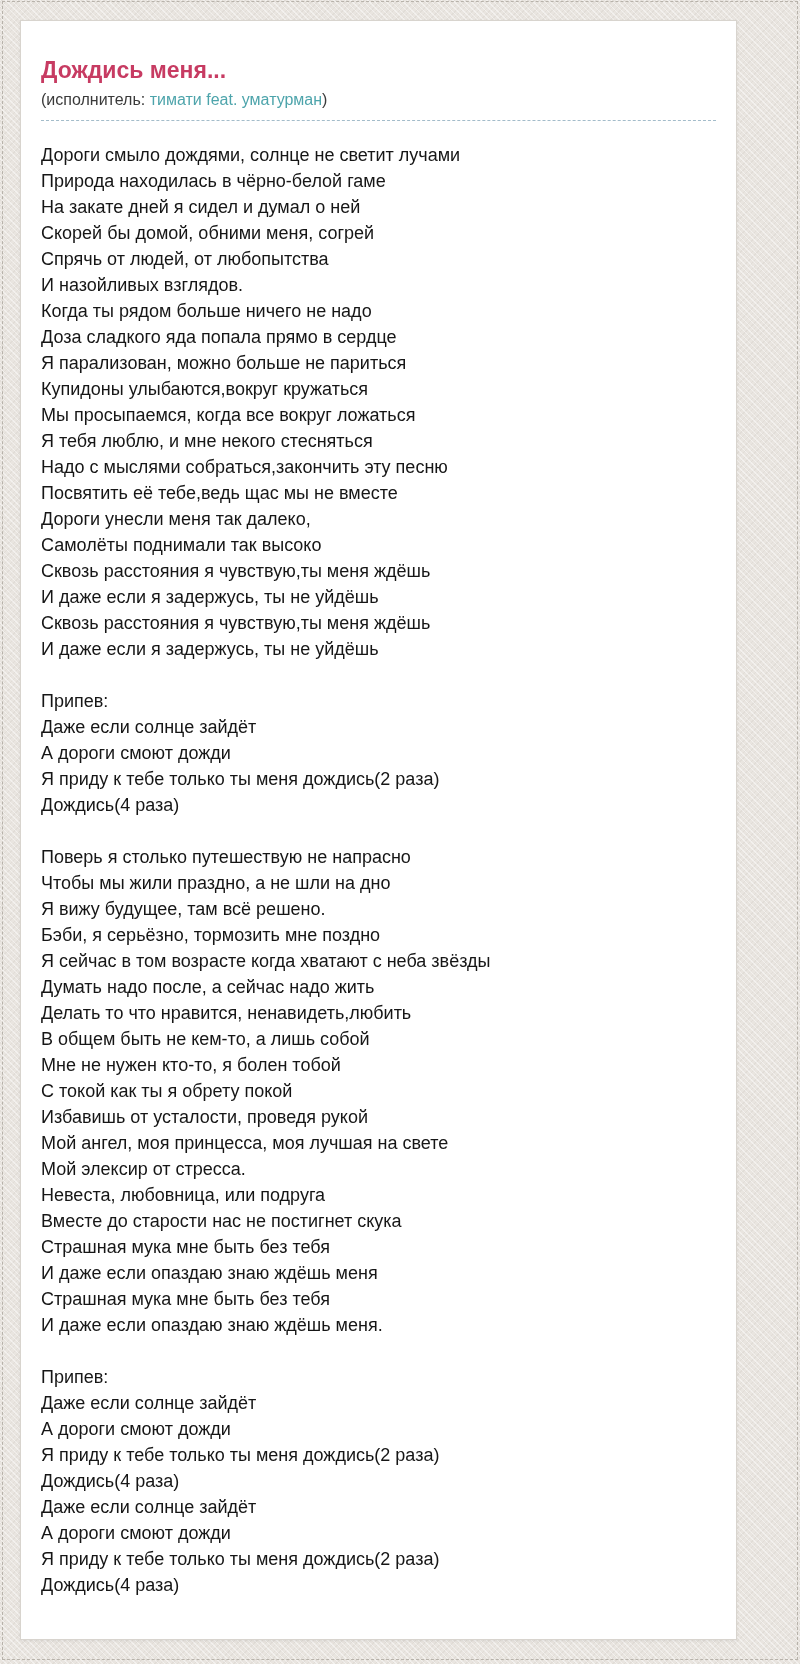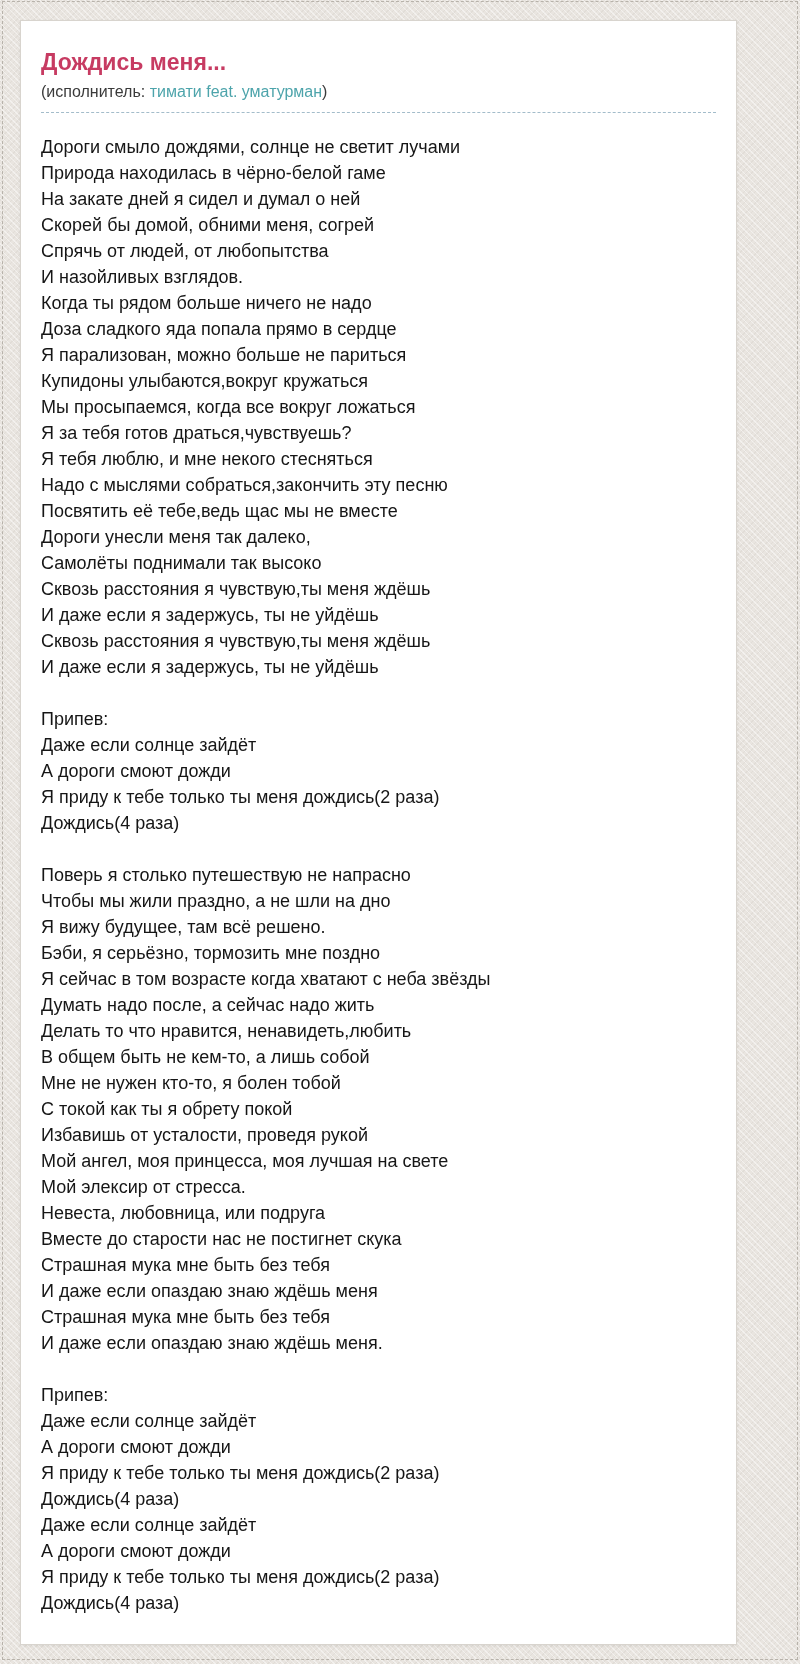--- a/index.html
+++ b/index.html
@@ -26,21 +26,21 @@
   .card {
     position: absolute;
     left: 20px;
     top: 20px;
     width: 717px;
     min-height: 1620px;
     box-sizing: border-box;
     background: #ffffff;
     border: 1px solid #d8d4ce;
     box-shadow: 0 1px 3px rgba(0,0,0,0.07);
-    padding: 27px 20px 28px 20px;
+    padding: 35px 20px 28px 20px;
   }
   .song-title {
     margin: 0;
     font-size: 23px;
     line-height: 28px;
     font-weight: bold;
     color: #c73b62;
   }
   .artist-line {
     margin-top: 5px;
@@ -94,21 +94,20 @@
         <div class="lyric-line">Природа находилась в чёрно-белой гаме</div>
         <div class="lyric-line">На закате дней я сидел и думал о ней</div>
         <div class="lyric-line">Скорей бы домой, обними меня, согрей</div>
         <div class="lyric-line">Спрячь от людей, от любопытства</div>
         <div class="lyric-line">И назойливых взглядов.</div>
         <div class="lyric-line">Когда ты рядом больше ничего не надо</div>
         <div class="lyric-line">Доза сладкого яда попала прямо в сердце</div>
         <div class="lyric-line">Я парализован, можно больше не париться</div>
         <div class="lyric-line">Купидоны улыбаются,вокруг кружаться</div>
         <div class="lyric-line">Мы просыпаемся, когда все вокруг ложаться</div>
-        <div class="lyric-line">Я за тебя готов драться,чувствуешь?</div>
         <div class="lyric-line">Я тебя люблю, и мне некого стесняться</div>
         <div class="lyric-line">Надо с мыслями собраться,закончить эту песню</div>
         <div class="lyric-line">Посвятить её тебе,ведь щас мы не вместе</div>
         <div class="lyric-line">Дороги унесли меня так далеко,</div>
         <div class="lyric-line">Самолёты поднимали так высоко</div>
         <div class="lyric-line">Сквозь расстояния я чувствую,ты меня ждёшь</div>
         <div class="lyric-line">И даже если я задержусь, ты не уйдёшь</div>
         <div class="lyric-line">Сквозь расстояния я чувствую,ты меня ждёшь</div>
         <div class="lyric-line">И даже если я задержусь, ты не уйдёшь</div>
       </div>

